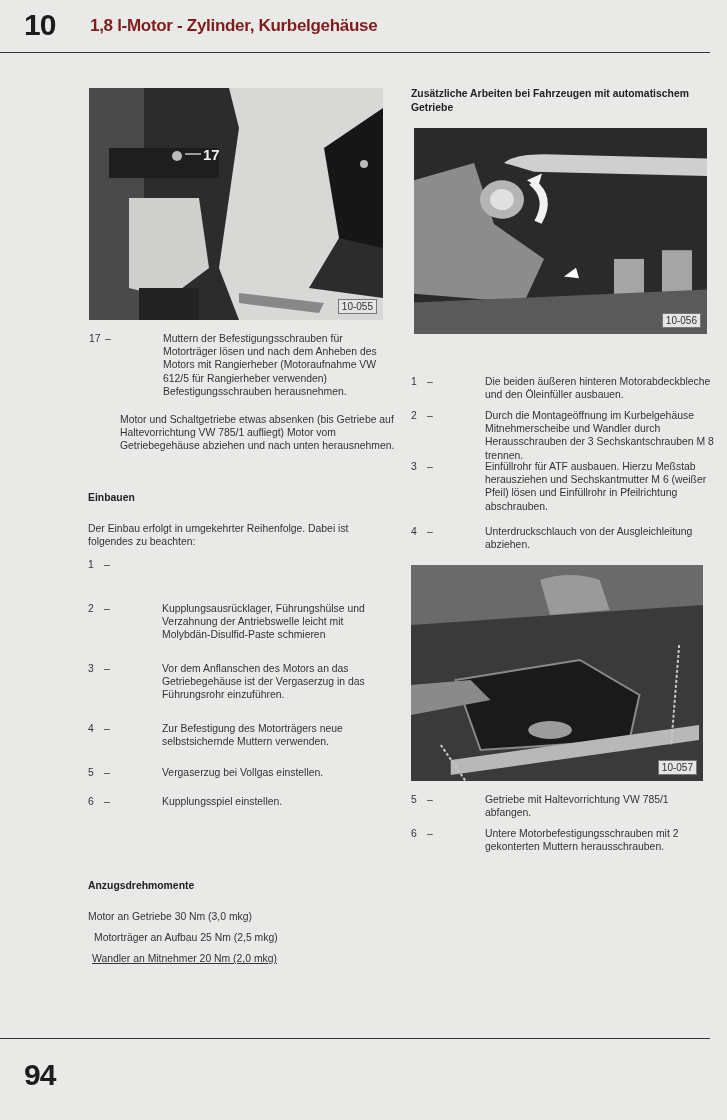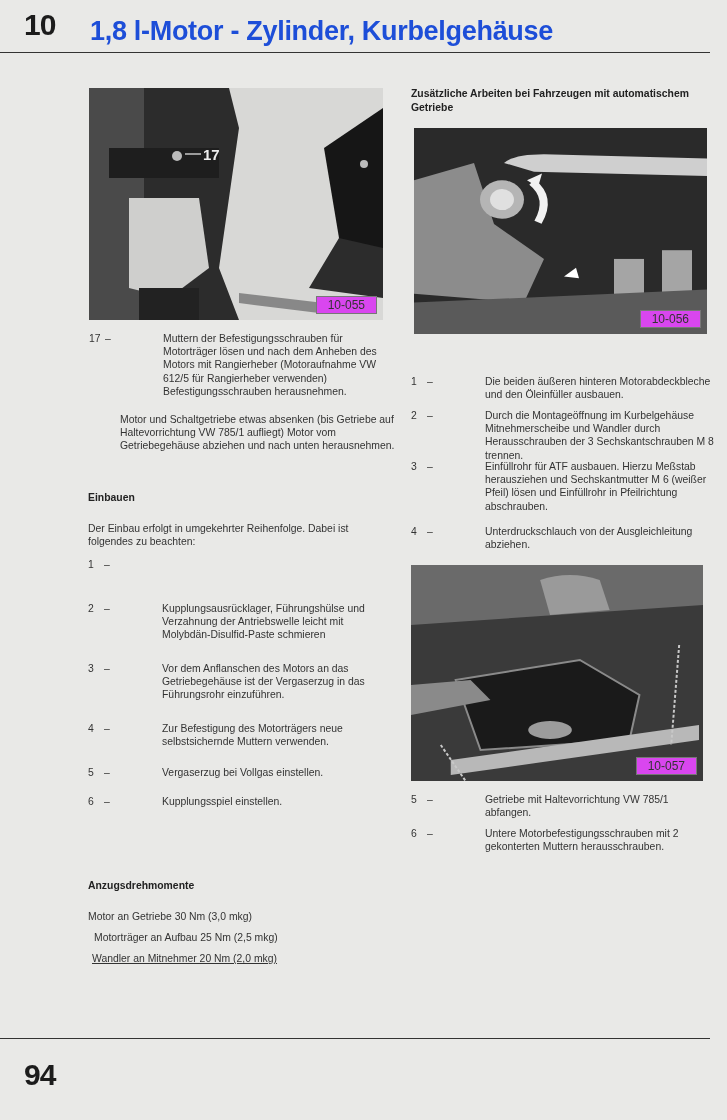--- a/index.html
+++ b/index.html
@@ -3,30 +3,30 @@
 <meta charset="utf-8">
 <style>
   html, body { margin: 0; padding: 0; }
   body {
     width: 727px; height: 1120px; position: relative; overflow: hidden;
     background: #e9e9e7;
     font-family: "Liberation Sans", sans-serif;
     color: #2a2a2a;
   }
   .chapter-num { position: absolute; left: 24px; top: 8px; font-size: 30px; font-weight: bold; color: #1c1c1c; letter-spacing: -1px; text-align: right; }
-  .chapter-title { position: absolute; left: 90px; top: 16px; font-size: 27px; font-weight: bold; color: #1d4ed8; letter-spacing: -0.3px; }
+  .chapter-title { position: absolute; left: 90px; top: 16px; font-size: 17px; font-weight: bold; color: #7f1d1d; letter-spacing: -0.3px; }
   .rule { position: absolute; height: 0; border-top: 1.5px solid #333; }
   .rule.top { left: 0; top: 52px; width: 710px; }
   .rule.bottom { left: 0; top: 1038px; width: 710px; }
 
   .photo { position: absolute; background: #3a3a3a; overflow: hidden; }
   .photo svg { width: 100%; height: 100%; display: block; }
   .photo .code {
-    position: absolute; right: 6px; bottom: 6px; background: #d946ef; color: #333;
-    font-size: 12px; padding: 1px 11px; border: 1px solid #777;
+    position: absolute; right: 6px; bottom: 6px; background: #e5e5e5; color: #333;
+    font-size: 10px; padding: 1px 3px; border: 1px solid #777;
     font-family: "Liberation Sans", sans-serif;
   }
   .photo .callout { position: absolute; font-size: 15px; font-weight: bold; color: #111; }
 
   .text { font-size: 10.4px; line-height: 13.2px; color: #333; }
   .item { position: absolute; display: flex; }
   .item .num { width: 16px; flex: none; }
   .item .dash { width: 15px; flex: none; }
   .item .body { flex: 1; margin-left: 43px; }
   .para { position: absolute; }

